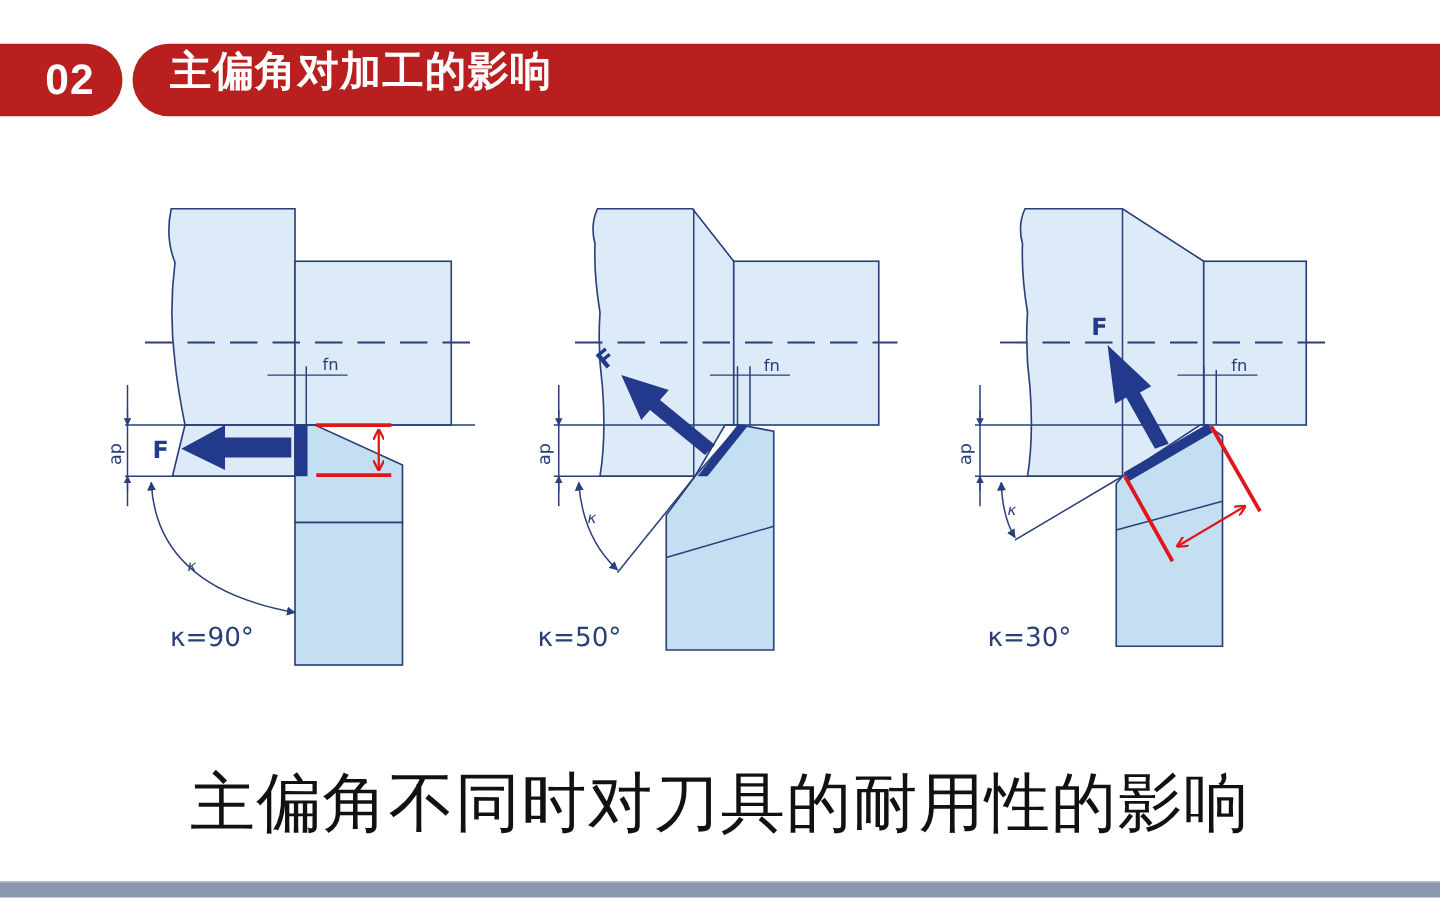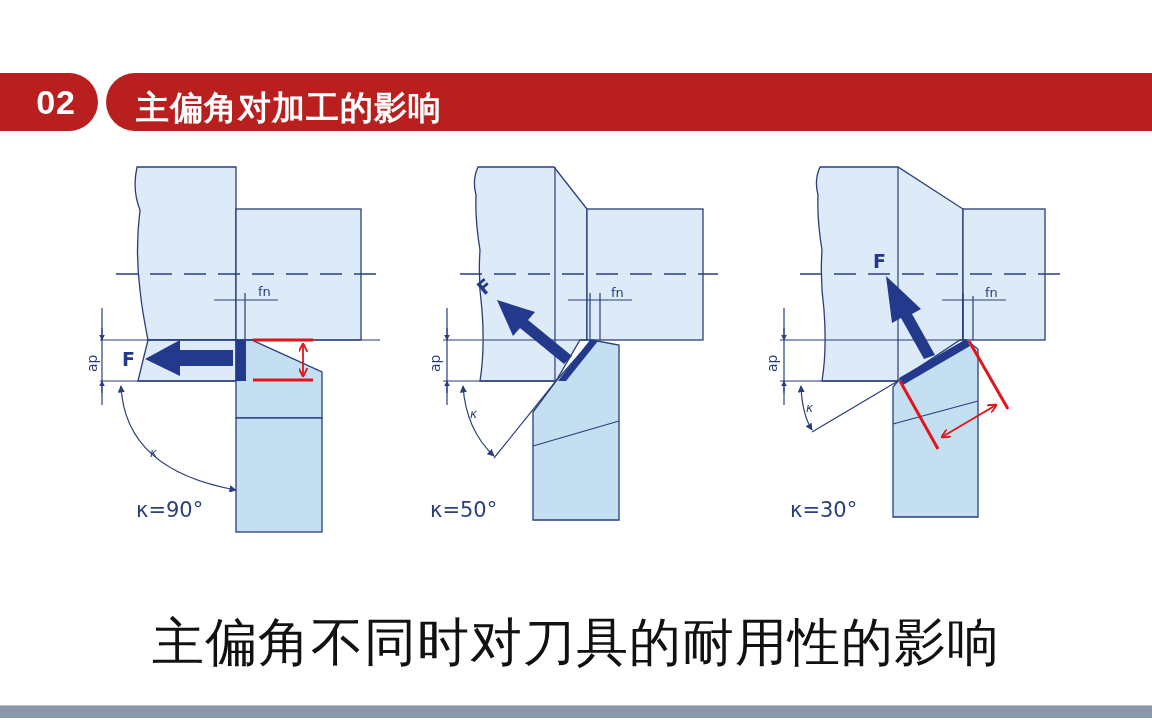--- a/index.html
+++ b/index.html
@@ -1,20 +1,20 @@
 <!DOCTYPE html>
 <html><head>
 <meta charset="utf-8">
 <style>
   html,body{margin:0;padding:0;}
   body{width:1152px;height:720px;background:#ffffff;position:relative;overflow:hidden;font-family:"DejaVu Sans","Liberation Sans",sans-serif;}
-  .header{position:absolute;left:0;top:35px;width:1152px;height:58px;margin-top:38px;}
+  .header{position:absolute;left:0;top:35px;width:1152px;height:58px;}
   .num-pill{position:absolute;left:-20px;top:0;width:118px;height:58px;background:#b91f1f;border-radius:0 29px 29px 0;display:flex;align-items:center;justify-content:flex-end;padding-right:22px;box-sizing:border-box;}
   .num-pill span{color:#fff;font-weight:bold;font-size:34px;letter-spacing:1px;font-family:"Liberation Sans","DejaVu Sans",sans-serif;}
-  .title-bar{position:absolute;left:106px;top:0;right:0;height:58px;background:#b91f1f;border-radius:29px 0 0 29px;display:flex;align-items:flex-end;padding-left:30px;box-sizing:border-box;}
+  .title-bar{position:absolute;left:106px;top:0;right:0;height:58px;background:#b91f1f;border-radius:29px 0 0 29px;display:flex;align-items:flex-start;padding-left:30px;box-sizing:border-box;}
   .title-bar span{color:#fff;font-weight:bold;font-size:33px;letter-spacing:1px;}
   .diagram{position:absolute;left:0;top:0;}
   .caption{position:absolute;left:0;width:1152px;top:608px;text-align:center;font-size:52px;color:#111;letter-spacing:1px;}
   .footer-bar{position:absolute;left:0;top:705px;width:1152px;height:12px;background:#8a97ad;border-top:1px solid #b9bfcc;}
   svg text{font-family:"DejaVu Sans","Liberation Sans",sans-serif;}
 </style>
 </head>
 <body>
 
 <div class="header">

